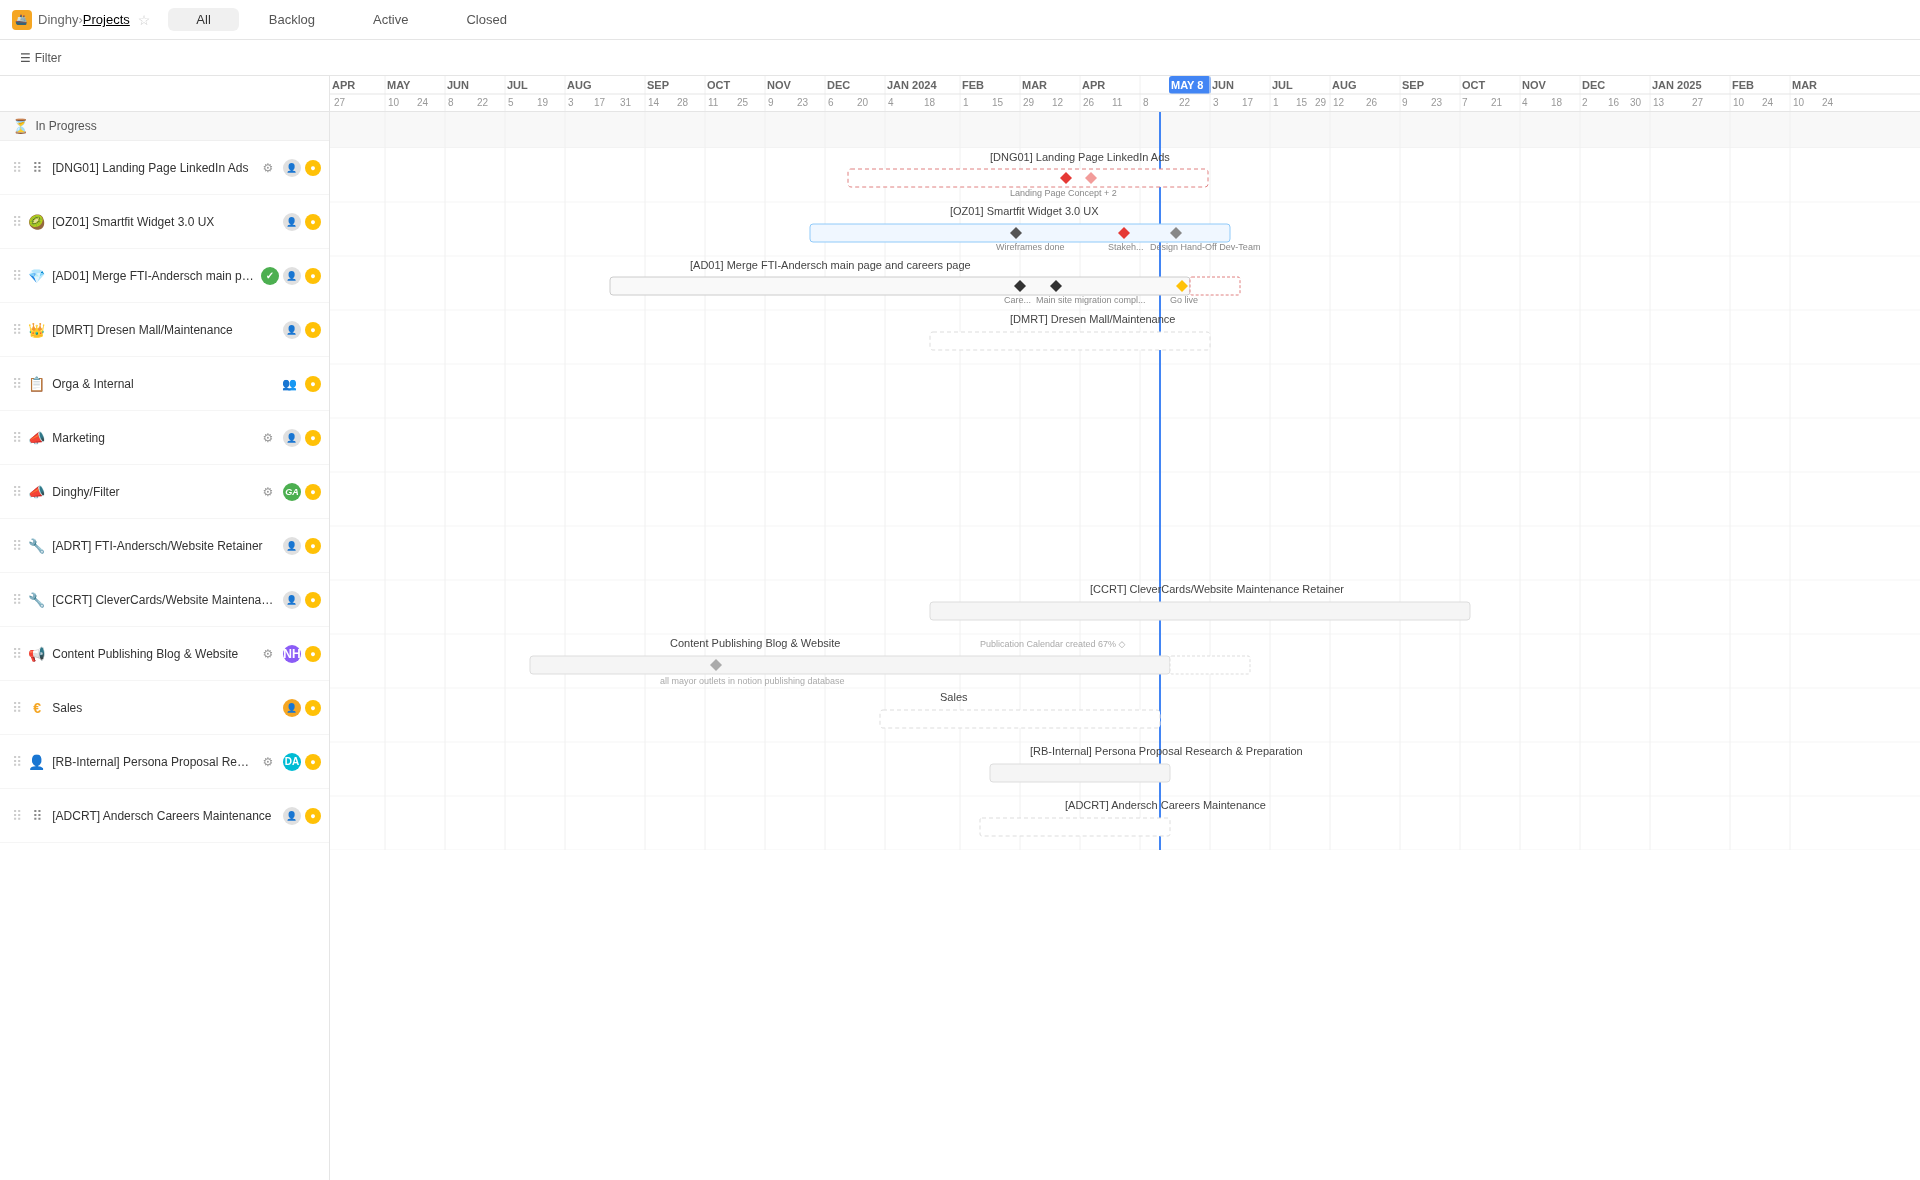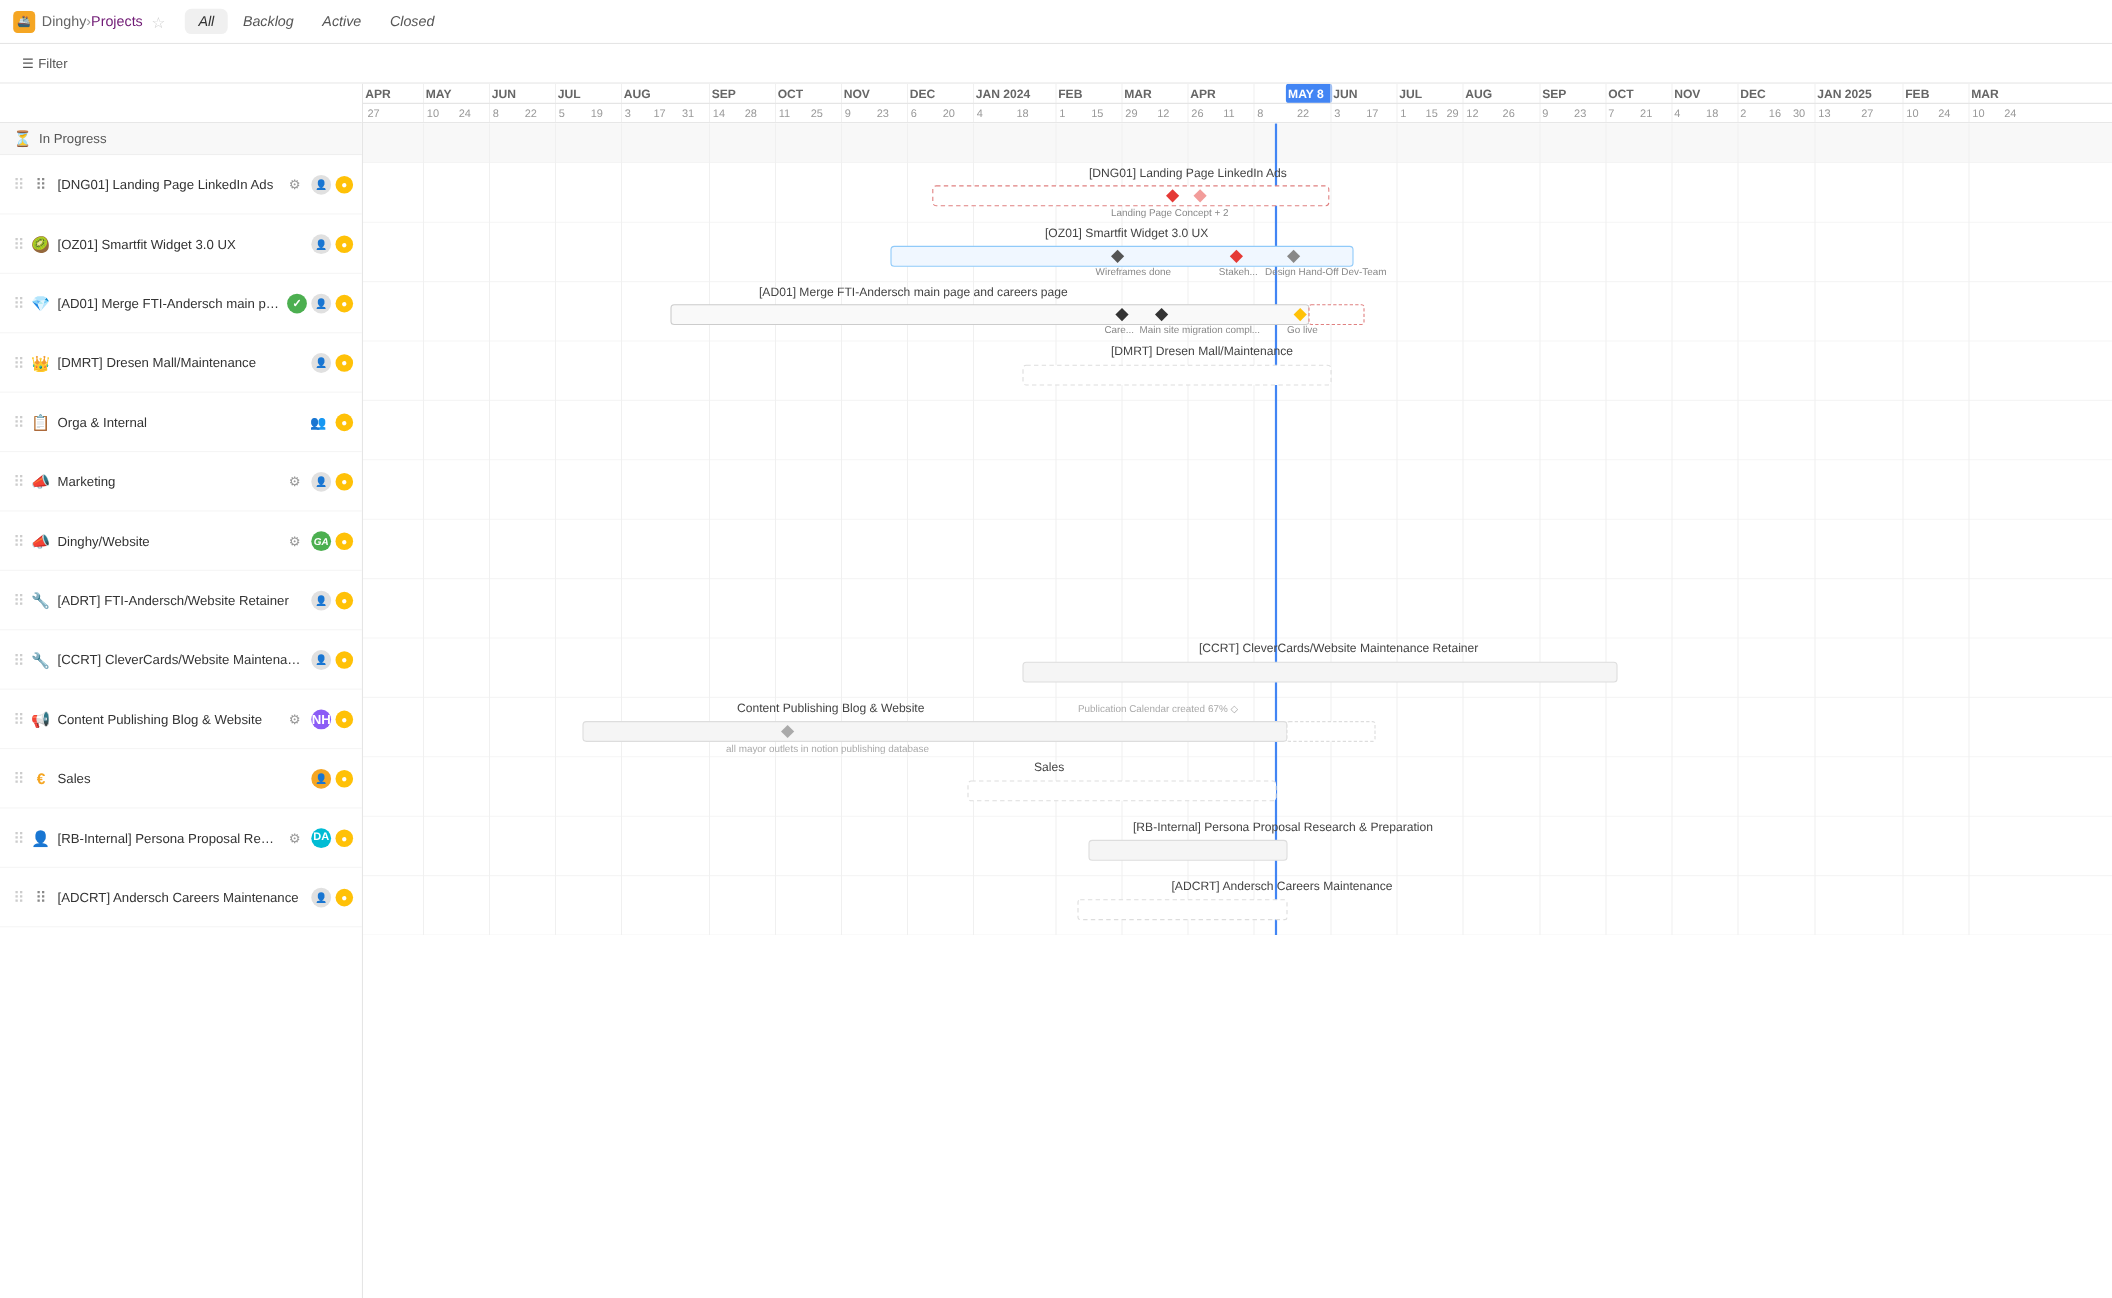--- a/index.html
+++ b/index.html
@@ -13,21 +13,21 @@
       padding: 0 12px;
       border-bottom: 1px solid #e5e5e5;
       background: #fff;
       gap: 6px;
     }
     .nav-logo { width: 20px; height: 20px; background: #f5a623; border-radius: 4px; display: flex; align-items: center; justify-content: center; font-size: 10px; color: #fff; font-weight: bold; flex-shrink: 0; }
     .nav-breadcrumb { display: flex; align-items: center; gap: 0; color: #666; font-size: 13px; }
     .nav-breadcrumb .sep { color: #999; }
     .nav-star { color: #ccc; font-size: 14px; cursor: pointer; margin-left: 2px; }
     .nav-tabs { display: flex; align-items: center; gap: 2px; margin-left: 12px; }
-    .nav-tab { padding: 4px 12px; border-radius: 6px; font-size: 13px; cursor: pointer; color: #555; font-style: italic; }
+    .nav-tab { padding: 4px 28px; border-radius: 6px; font-size: 13px; cursor: pointer; color: #555; }
     .nav-tab.active { background: #f0f0f0; color: #333; font-weight: 500; }
 
     
     .filter-bar {
       display: flex;
       align-items: center;
       height: 36px;
       padding: 0 12px;
       border-bottom: 1px solid #e5e5e5;
       background: #fff;
@@ -85,21 +85,21 @@
 </head>
 <body>
 
 <div class="top-nav">
   <div class="nav-logo">
     <span style="font-size:10px;">🚢</span>
   </div>
   <div class="nav-breadcrumb">
     <span style="cursor:pointer; color:#666;">Dinghy</span>
     <span class="sep">›</span>
-    <span style="cursor:pointer; color:#701a75;">Projects</span>
+    <span style="cursor:pointer; color:#000000;text-decoration:underline;">Projects</span>
   </div>
   <span class="nav-star">☆</span>
   <div class="nav-tabs">
     <div class="nav-tab active">All</div>
     <div class="nav-tab">Backlog</div>
     <div class="nav-tab">Active</div>
     <div class="nav-tab">Closed</div>
   </div>
 </div>
 
@@ -180,21 +180,21 @@
       <div class="project-actions">
         <div class="action-icon">⚙</div>
         <div class="avatar-sm">👤</div>
         <div class="status-dot status-yellow">●</div>
       </div>
     </div>
 
     <div class="project-row">
       <span class="project-drag">⠿</span>
       <span class="project-icon">📣</span>
-      <span class="project-name">Dinghy/Website</span>
+      <span class="project-name">Dinghy/Filter</span>
       <div class="project-actions">
         <div class="action-icon">⚙</div>
         <div class="avatar-sm" style="background:#4caf50; font-size:9px; color:#fff;font-style:italic;">GA</div>
         <div class="status-dot status-yellow">●</div>
       </div>
     </div>
 
     <div class="project-row">
       <span class="project-drag">⠿</span>
       <span class="project-icon">🔧</span>

